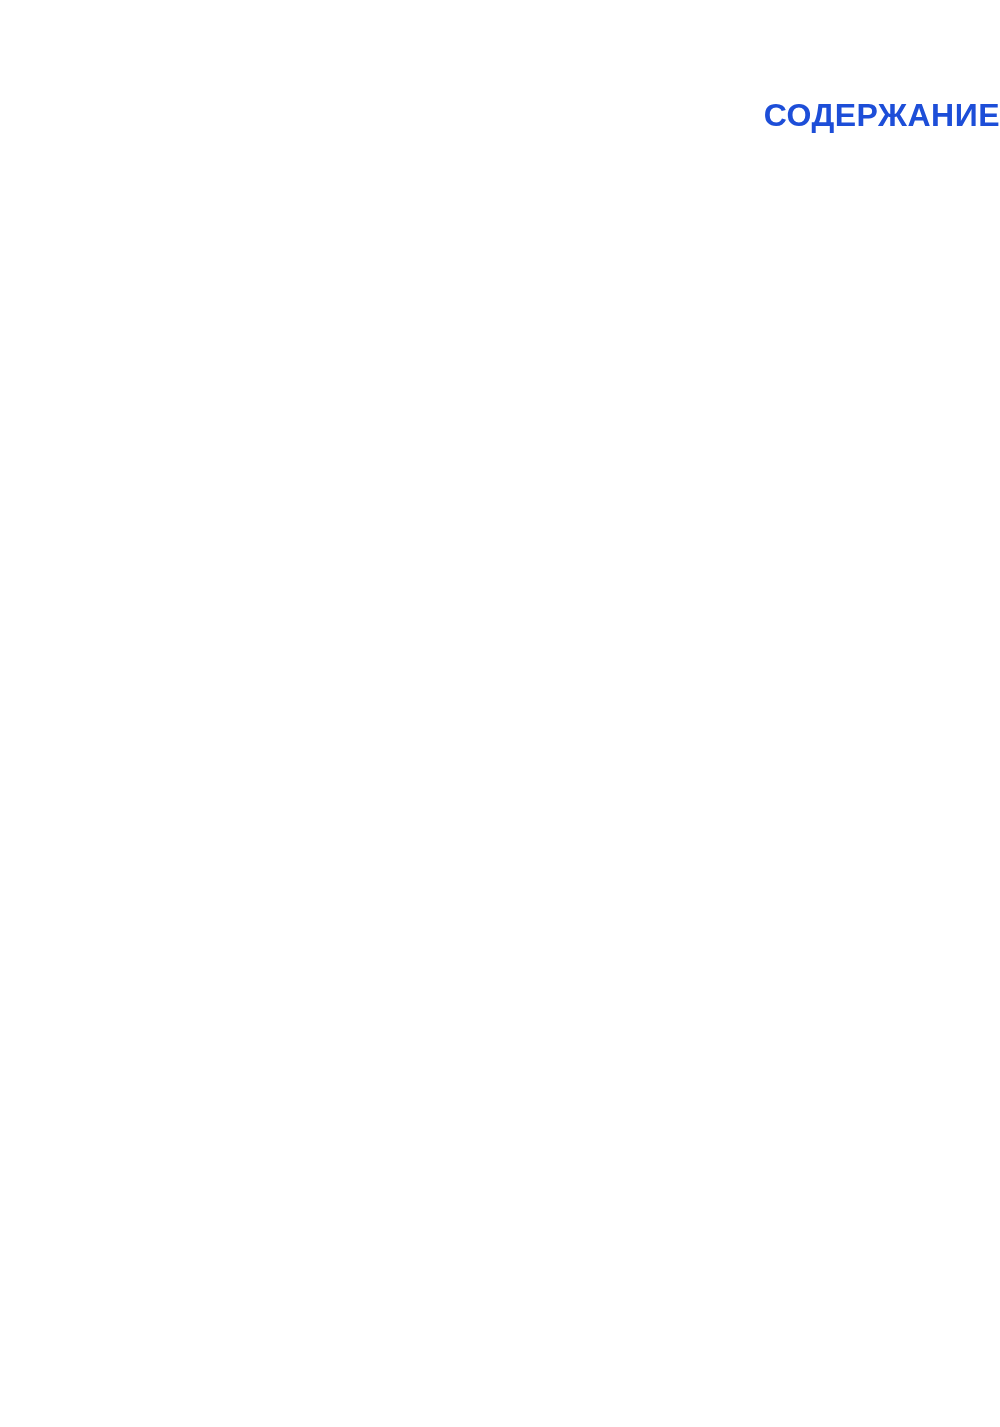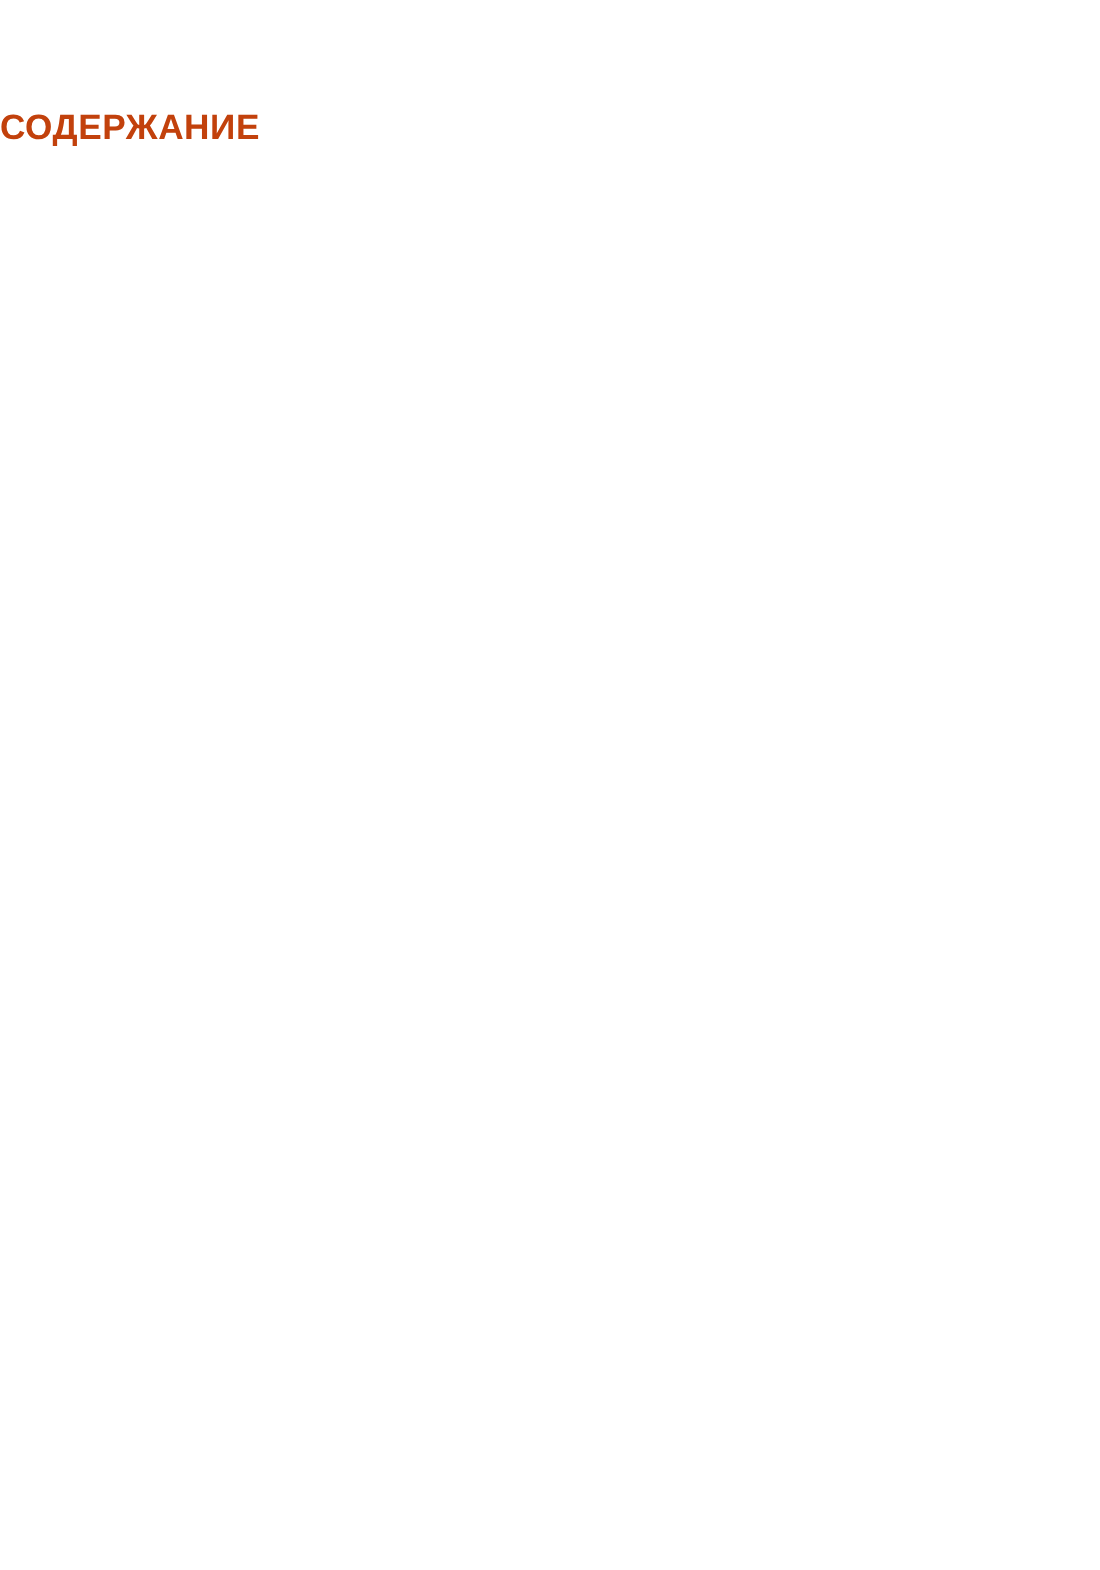--- a/index.html
+++ b/index.html
@@ -22,26 +22,26 @@
     box-sizing: border-box;
     overflow: hidden;
     background: #ffffff;
   }
 
   .toc-title {
     position: absolute;
     top: 78px;
     left: 0;
     width: 1000px;
-    text-align: left;
+    text-align: right;
     font-size: 32px;
     font-weight: bold;
     letter-spacing: 0.5px;
     line-height: 1;
-    color: #c2410c;
+    color: #1d4ed8;
   }
 
   .toc-body {
     position: absolute;
     top: 180px;
     left: 112px;
     width: 866px;
   }
 
   

